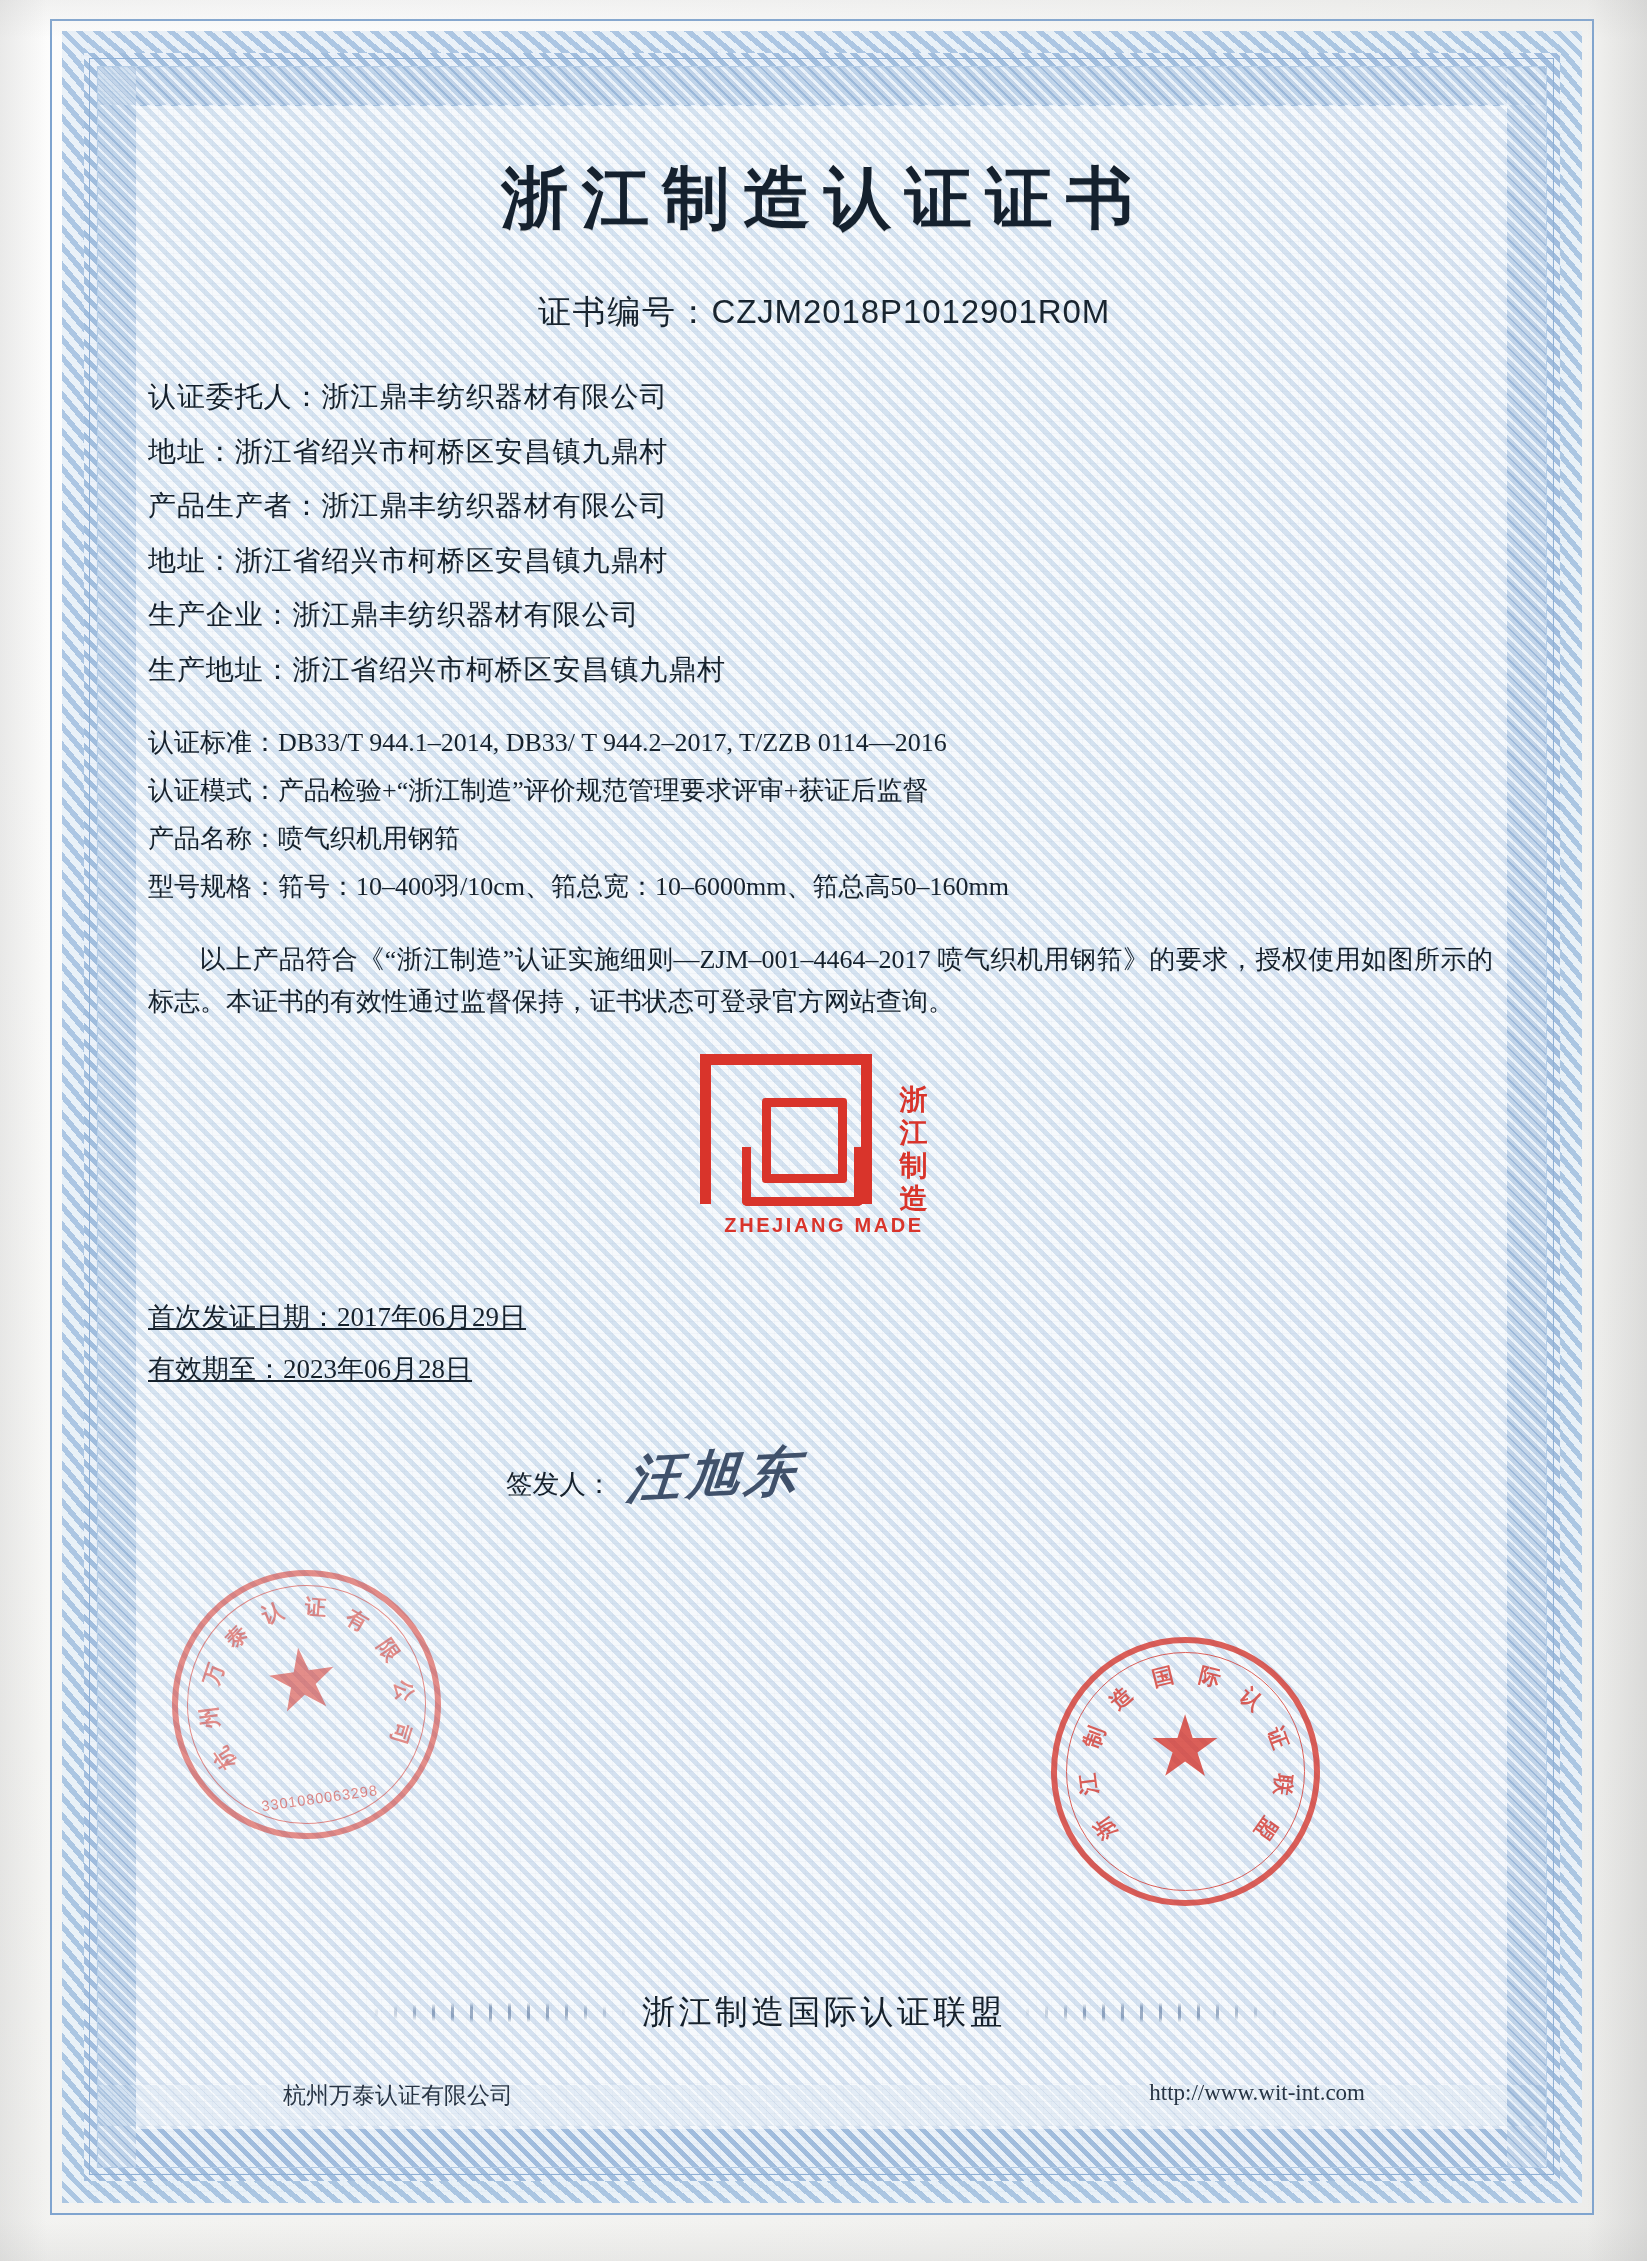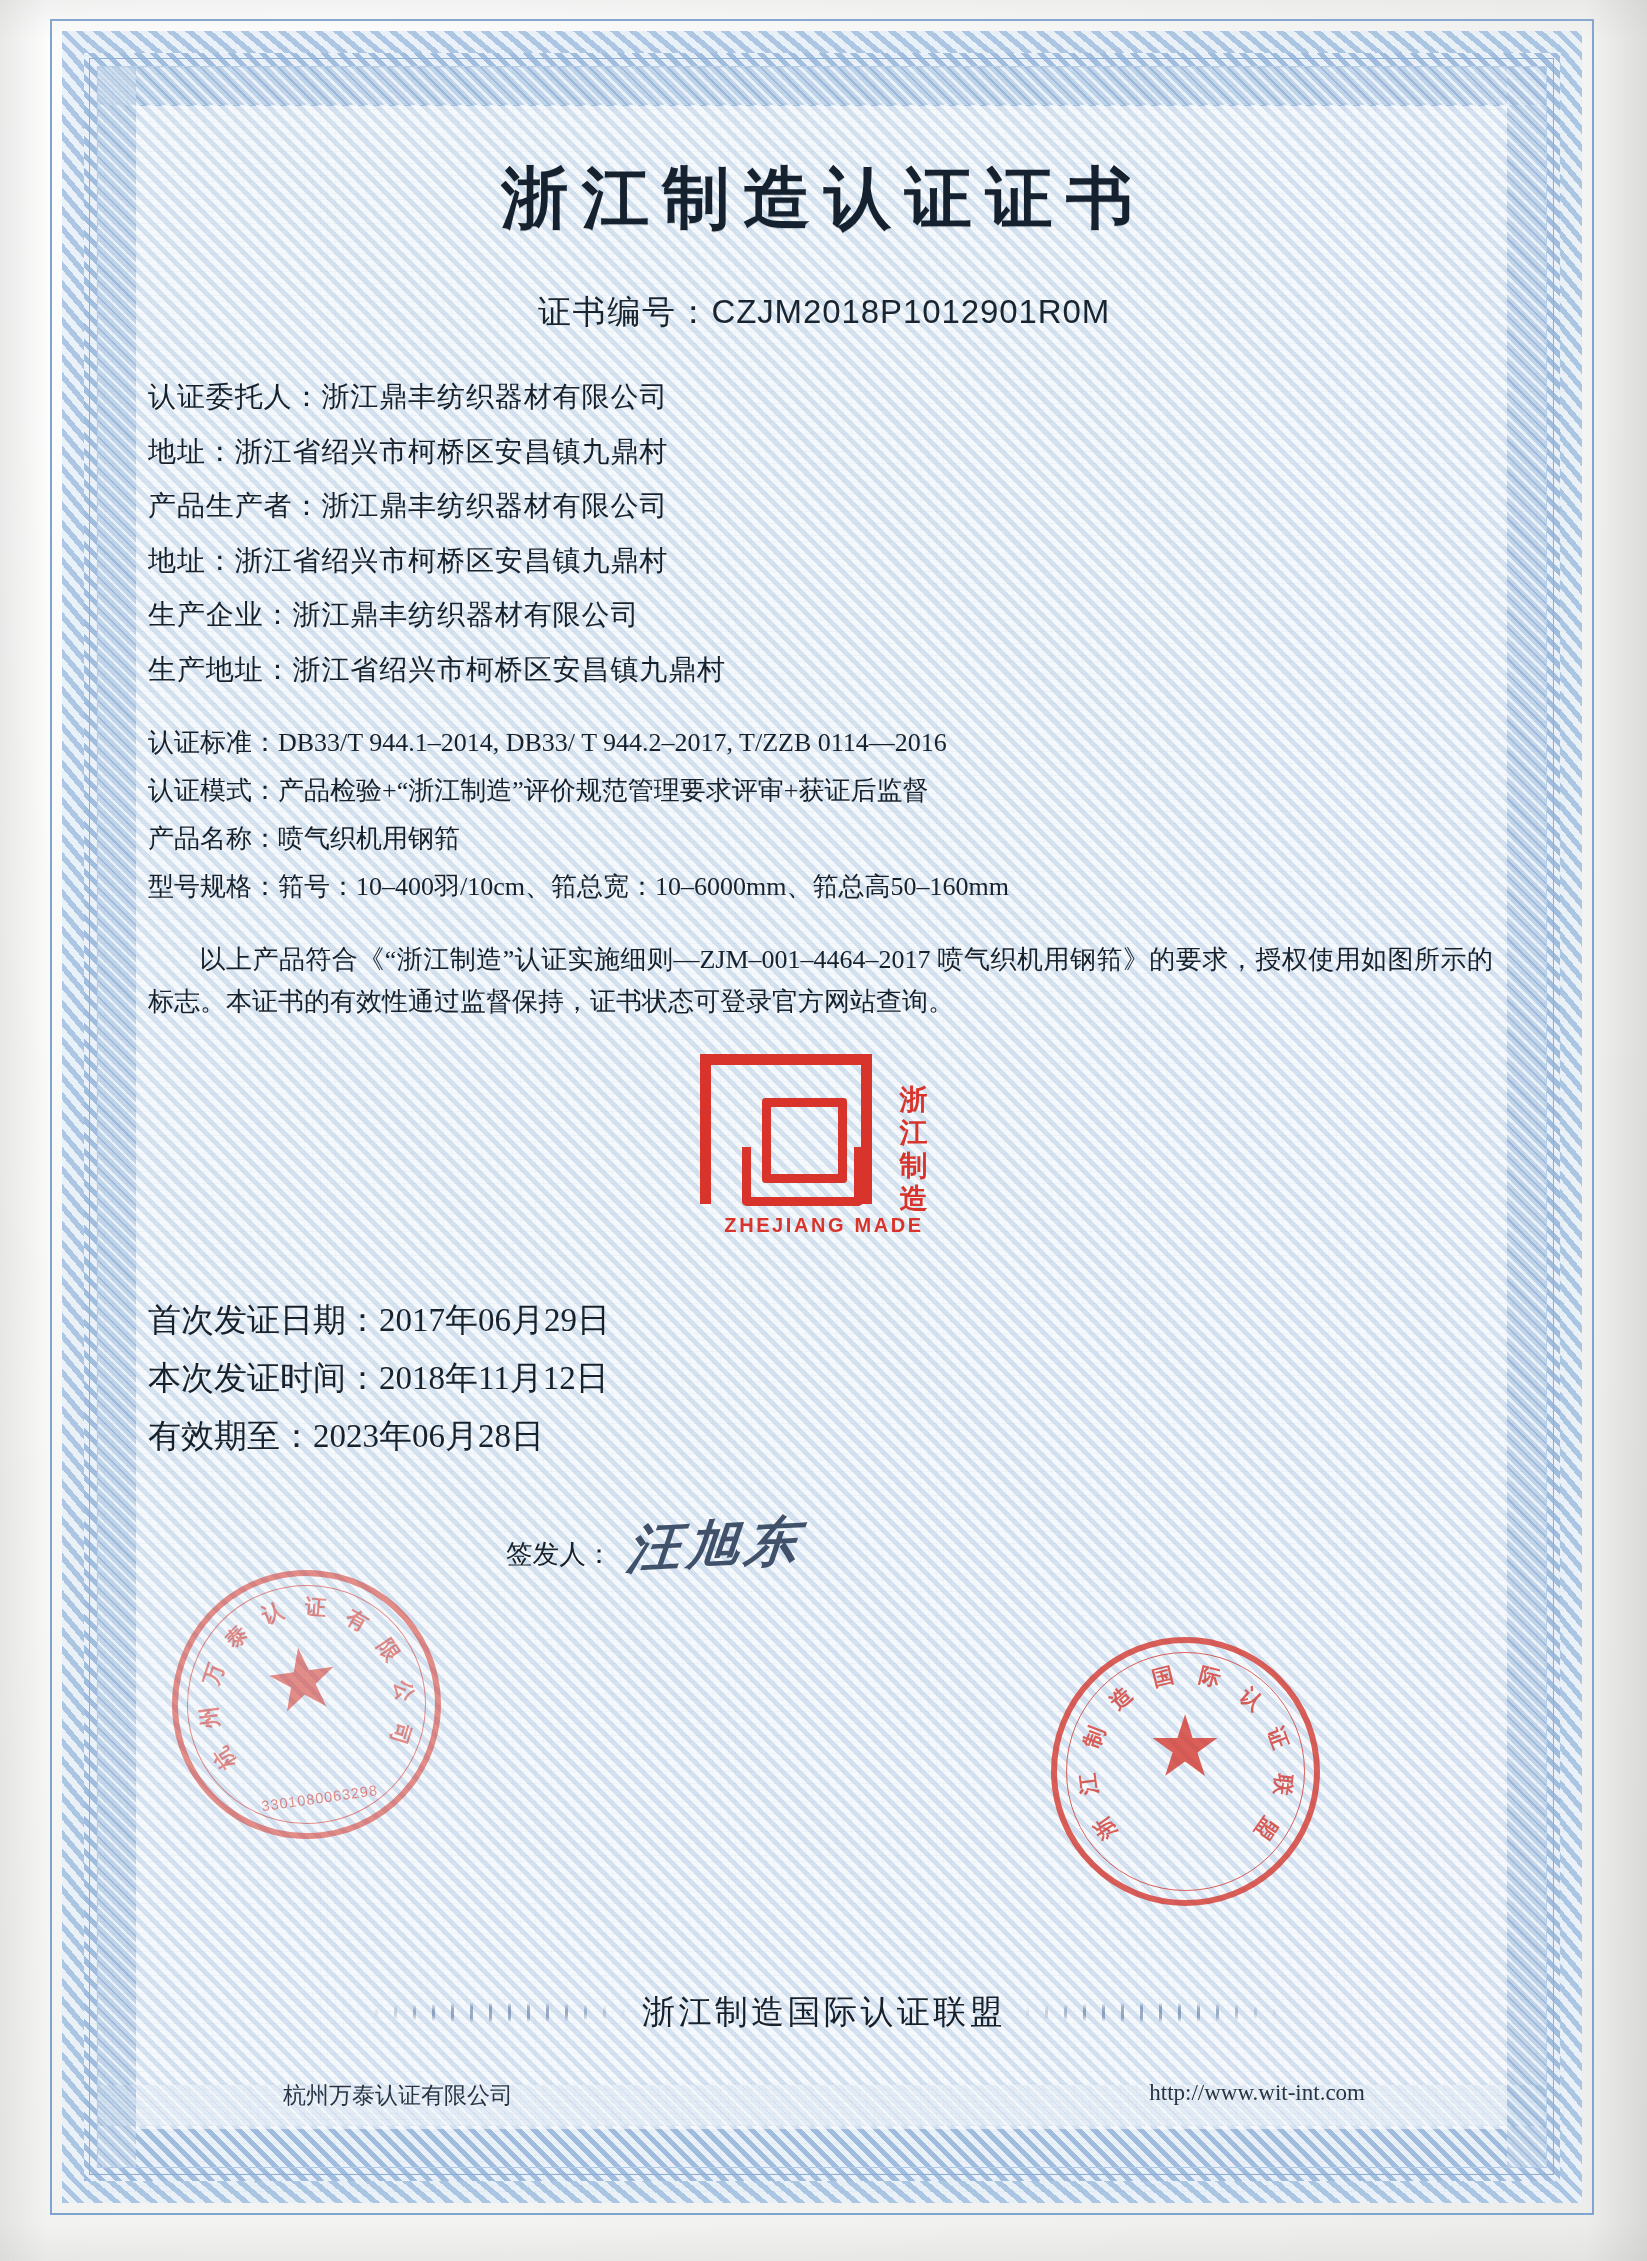--- a/index.html
+++ b/index.html
@@ -214,25 +214,26 @@
   }
 
   
   .dates {
     margin-top: 36px;
     padding-left: 19px;
     position: relative;
     z-index: 3;
   }
   .date-row {
-    font-size: 33px;
+    font-size: 27px;
     line-height: 1.0;
     margin-bottom: 25px;
     color: #16212c;
     white-space: nowrap;
+    text-decoration: underline;
   }
   .issuer-note {
     font-size: 26.6px;
     margin-top: 5.1px;
     color: #16212c;
   }
 
   .signer-line {
     margin-top: 57px;
     padding-left: 377px;
@@ -465,23 +466,20 @@
       <div class="logo">
         <div class="logo-mark"></div>
         <div class="logo-cn">浙江制造</div>
         <div class="logo-en">ZHEJIANG MADE</div>
       </div>
     </div>
 
     <div class="dates">
       <div class="date-row">
         <span>首次发证日期：</span><span>2017年06月29日</span>
-      </div>
-      <div class="date-row">
-        <span>本次发证时间：</span><span>2018年11月12日</span>
       </div>
       <div class="date-row">
         <span>有效期至：</span><span>2023年06月28日</span>
       </div>
     </div>
 
     <div class="signer-line">
       <span>签发人：</span><span class="signature">汪旭东</span>
     </div>
 

